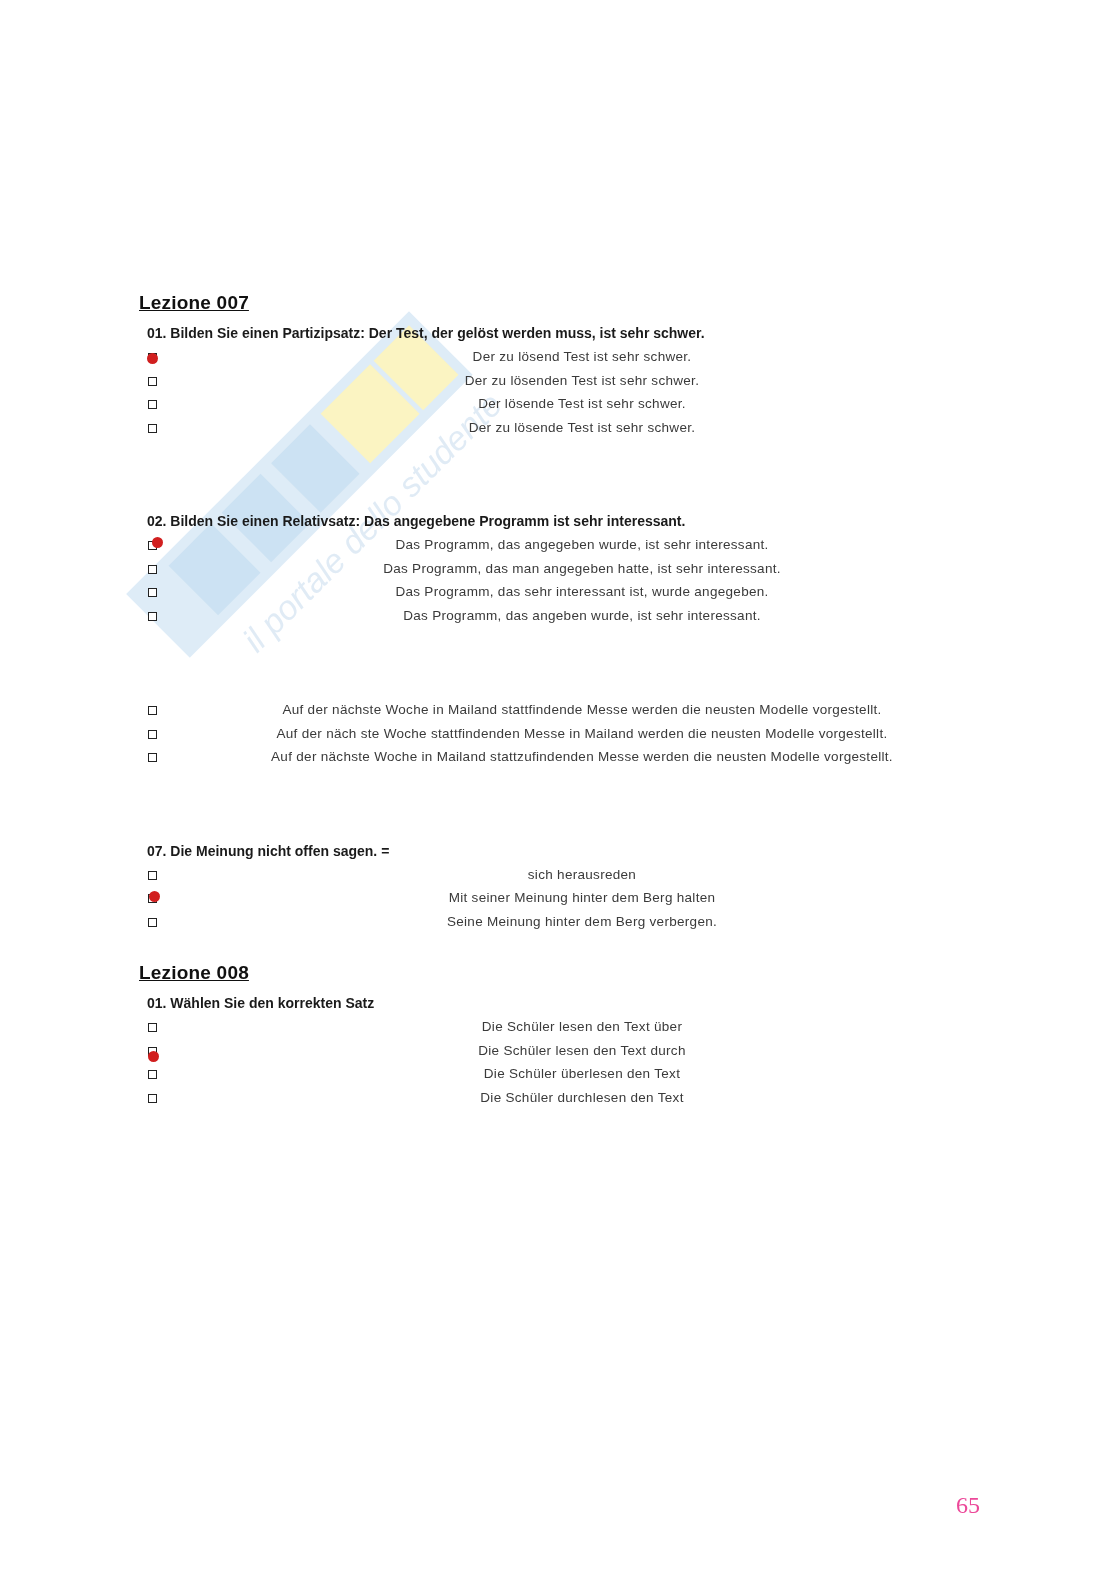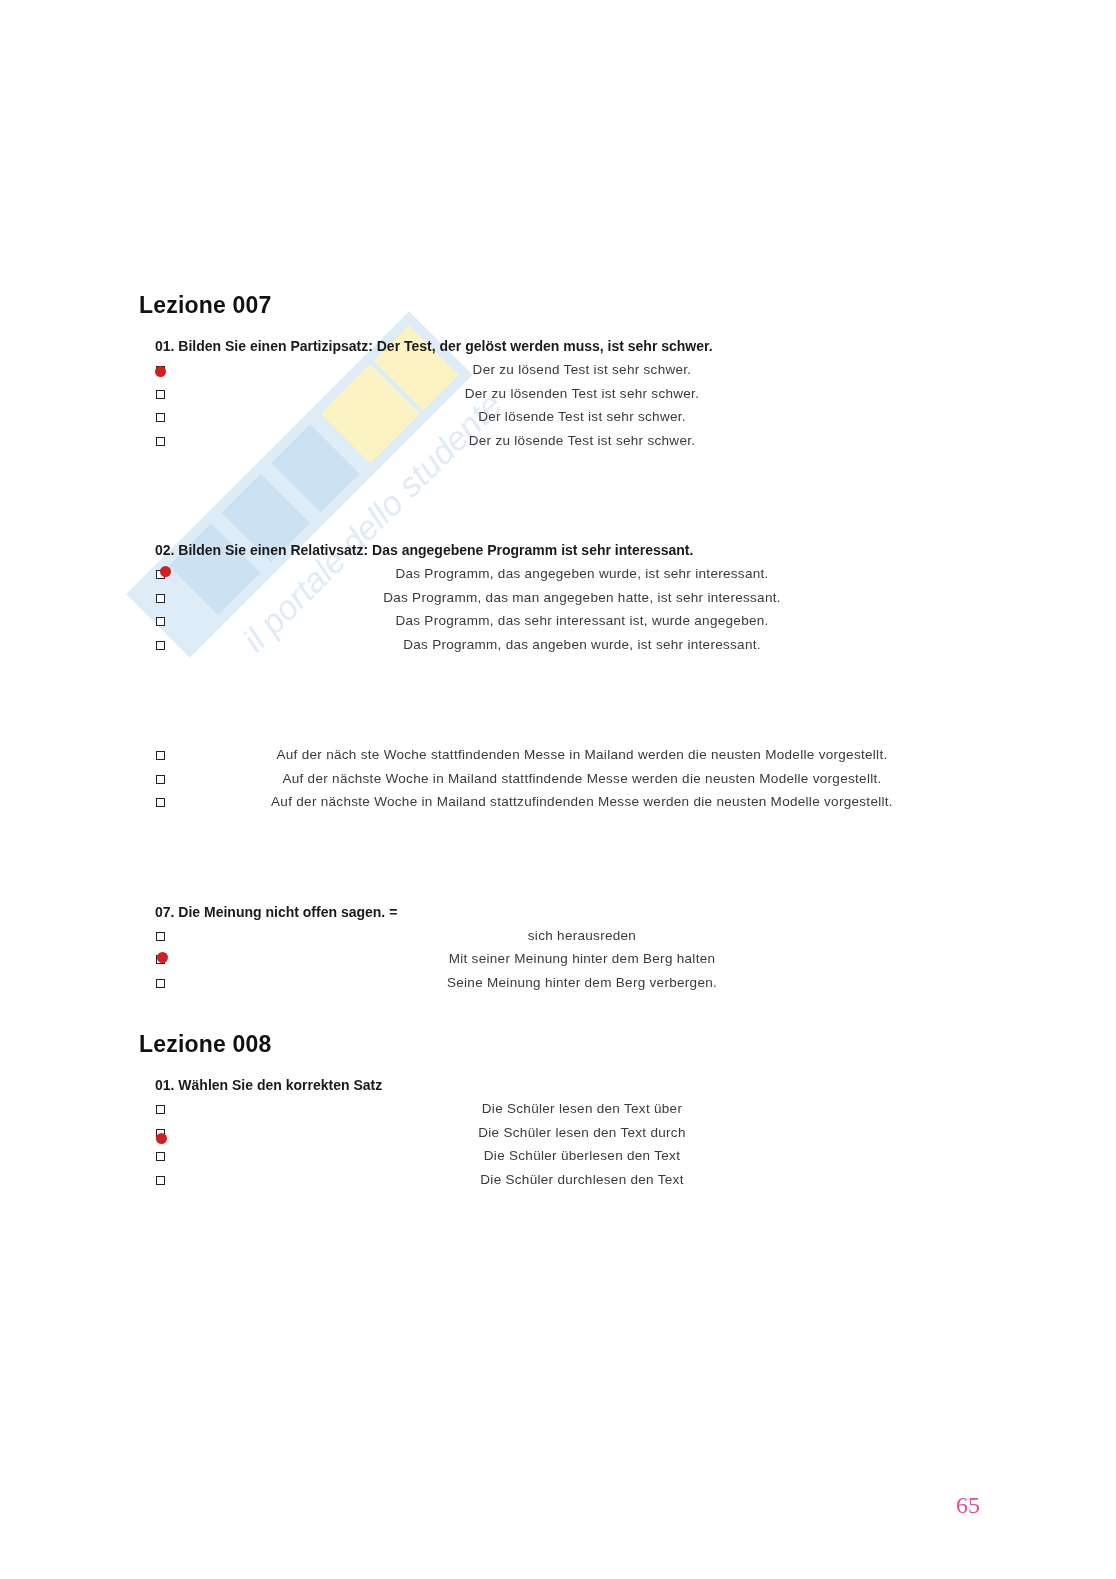--- a/index.html
+++ b/index.html
@@ -1,21 +1,21 @@
 <!DOCTYPE html>
 <html><head>
   <meta charset="utf-8">
   <style>
     html, body { margin: 0; padding: 0; background: #ffffff; }
     body { width: 1116px; height: 1579px; position: relative; overflow: hidden; font-family: "Liberation Sans", sans-serif; color: #1a1a1a; }
     .page { position: absolute; left: 0; top: 0; width: 1116px; height: 1579px; background: #fff; }
     .watermark { position: absolute; left: 100px; top: 285px; width: 420px; height: 420px; pointer-events: none; z-index: 0; }
     .content { position: absolute; left: 139px; top: 292px; width: 860px; z-index: 1; }
-    .lesson-title { font-size: 23px; font-weight: bold; color: #111; margin: 0 0 6px 0; letter-spacing: 0.2px; }
-    .question { margin: 16px; }
+    .lesson-title { font-size: 19px; font-weight: bold; color: #111; margin: 0 0 6px 0; letter-spacing: 0.2px; text-decoration: underline; }
+    .question { margin: 8px; }
     .q-text { font-size: 14px; font-weight: bold; color: #1a1a1a; line-height: 23px; margin: 0; }
     .options { list-style: none; margin: 0; padding: 0; text-align: center; }
     .option { position: relative; font-size: 13.5px; color: #3a3a3a; line-height: 23.5px; padding-left: 26px; letter-spacing: 0.3px; white-space: nowrap; }
     .option .box { position: absolute; left: 1px; top: 8px; width: 7px; height: 7px; border: 1px solid #222; background: #fff; box-sizing: content-box; }
     .option .mark { position: absolute; width: 11px; height: 11px; border-radius: 50%; background: #d11f1f; }
     .gap-lg { height: 55px; }
     .gap-sm { height: 21px; }
     .page-number { position: absolute; left: 956px; top: 1492px; font-family: "Liberation Serif", serif; font-size: 24px; color: #ec4899; z-index: 1; }
   </style>
 </head>
@@ -59,22 +59,22 @@
           <li class="option"><span class="box"></span><span>Das Programm, das man angegeben hatte, ist sehr interessant.</span></li>
           <li class="option"><span class="box"></span><span>Das Programm, das sehr interessant ist, wurde angegeben.</span></li>
           <li class="option"><span class="box"></span><span>Das Programm, das angeben wurde, ist sehr interessant.</span></li>
         </ul>
       </div>
 
       <div class="gap-lg"></div>
 
       <div class="question">
         <ul class="options">
+          <li class="option"><span class="box"></span><span>Auf der nächste Woche in Mailand stattfindende Messe werden die neusten Modelle vorgestellt.</span></li>
           <li class="option"><span class="box"></span><span>Auf der näch ste Woche stattfindenden Messe  in Mailand werden die neusten Modelle vorgestellt.</span></li>
-          <li class="option"><span class="box"></span><span>Auf der nächste Woche in Mailand stattfindende Messe werden die neusten Modelle vorgestellt.</span></li>
           <li class="option"><span class="box"></span><span>Auf der nächste Woche in Mailand stattzufindenden Messe werden die neusten Modelle vorgestellt.</span></li>
         </ul>
       </div>
 
       <div class="gap-lg"></div>
 
       <div class="question">
         <p class="q-text">07. Die Meinung nicht offen sagen. =</p>
         <ul class="options">
           <li class="option"><span class="box"></span><span>sich herausreden</span></li>

